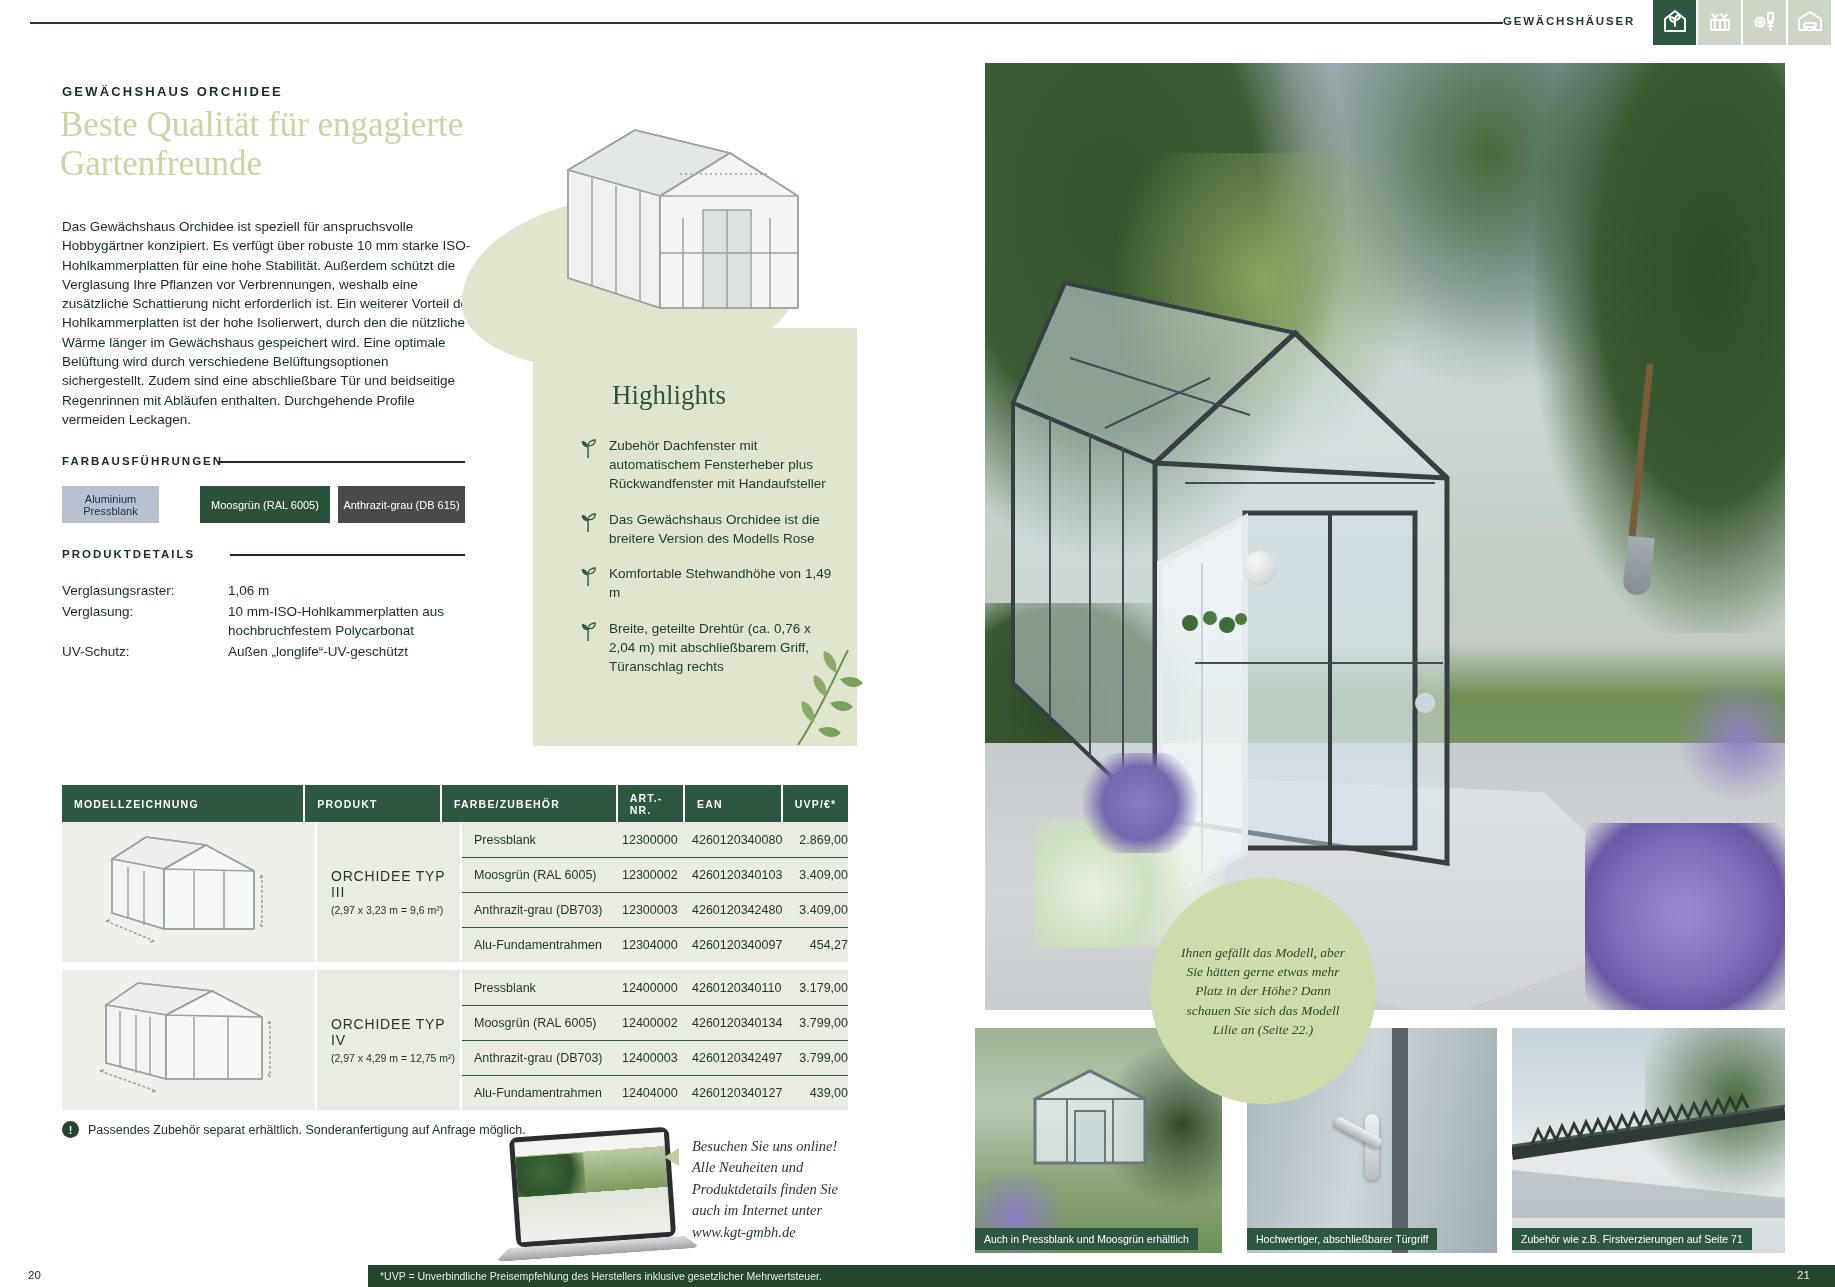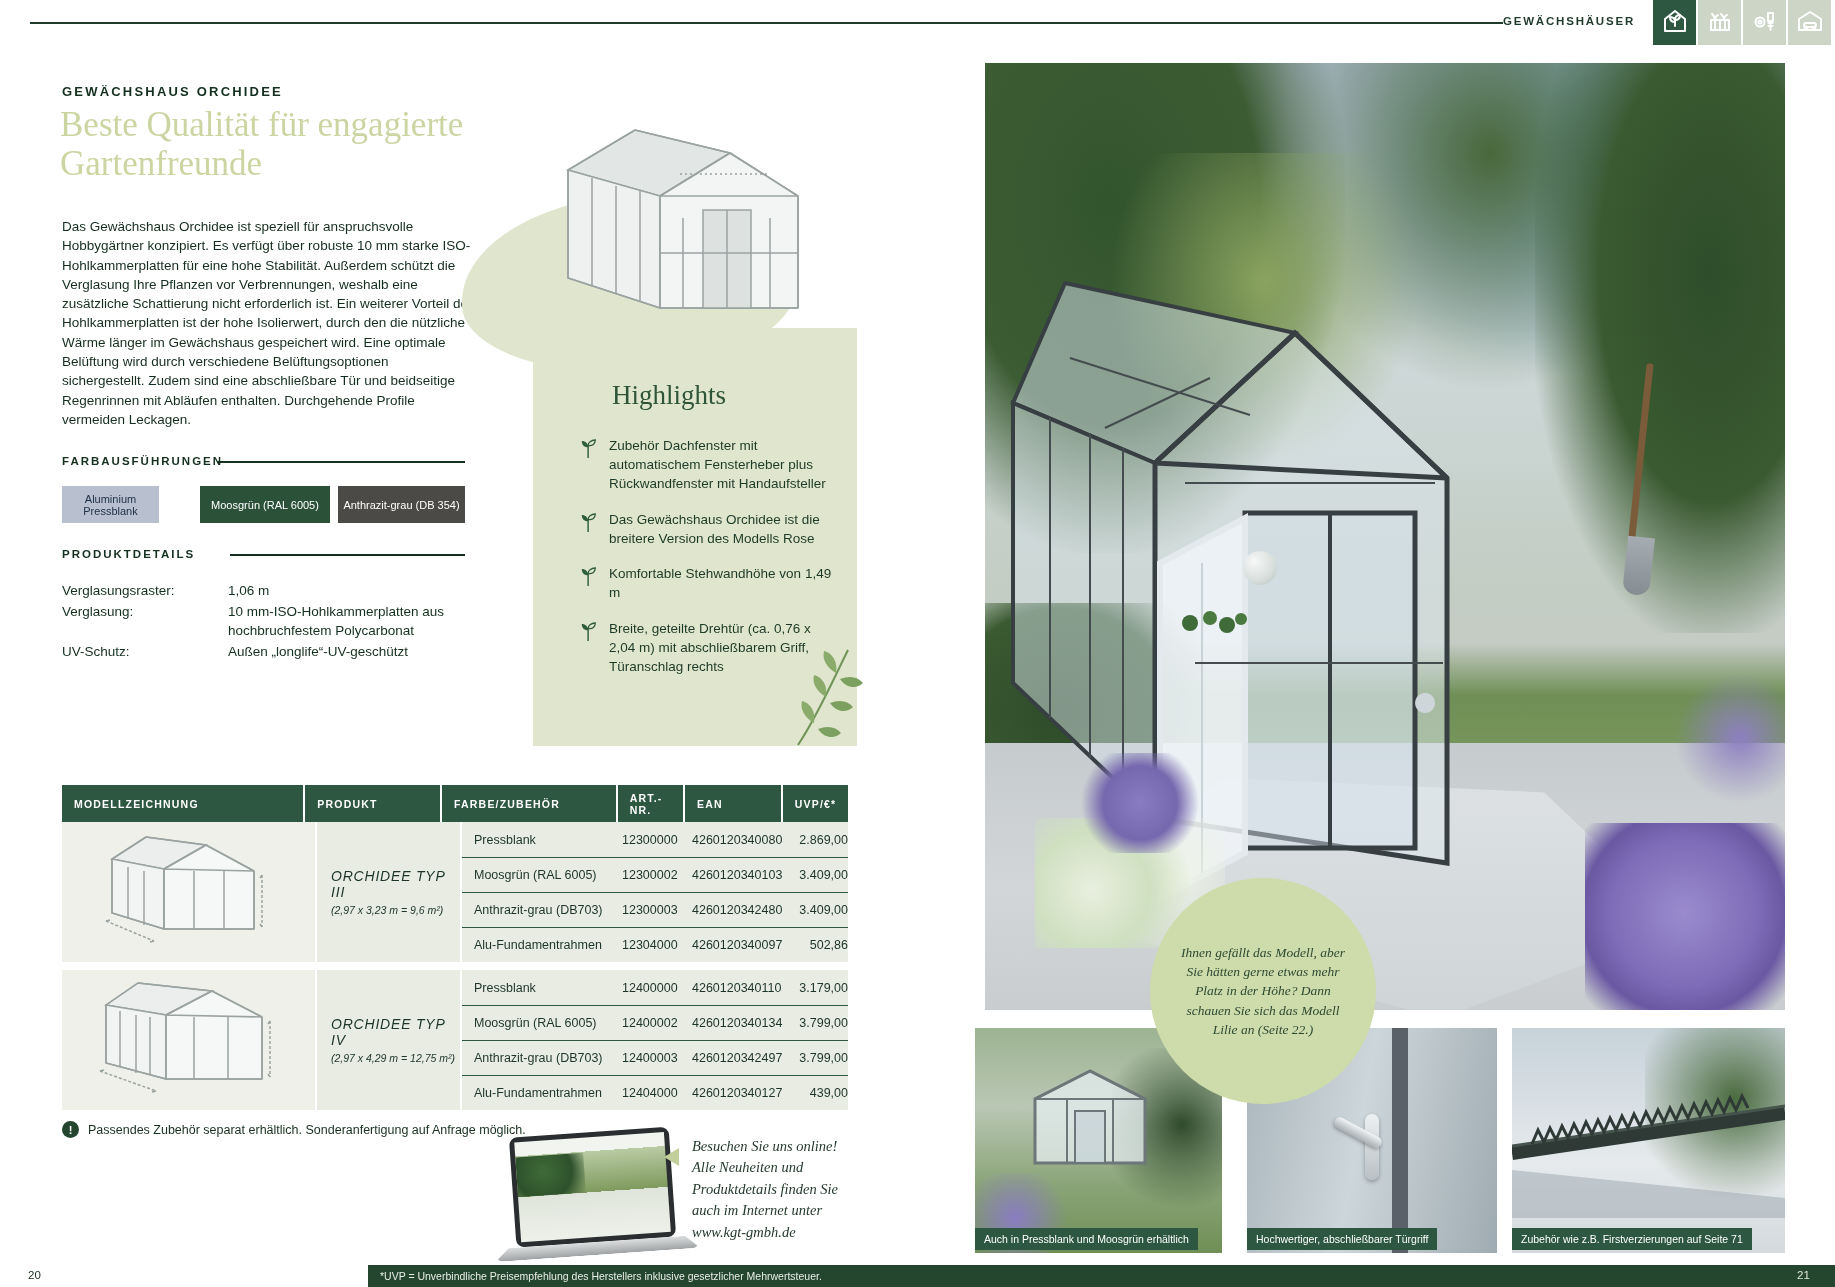--- a/index.html
+++ b/index.html
@@ -44,21 +44,21 @@
 
   
   .t-header { left:62px; top:785px; width:786px; height:37px; background:#2d5741; display:flex; align-items:center;
               color:#ffffff; font-size:10.5px; letter-spacing:1.2px; font-weight:600; }
   .t-header > div { padding-left:12px; border-left:2px solid #ffffff; height:100%; display:flex; align-items:center; }
   .t-header > div:first-child { border-left:none; }
   .th1{width:253px;} .th2{width:143px;} .th3{width:184px;} .th4{width:70px;} .th5{width:102px;} .th6{width:70px;}
 
   .t-group { left:62px; width:786px; height:140px; display:flex; }
   .tg-model { width:253px; background:#eef0e9; margin-right:2px; display:flex; align-items:center; justify-content:center; }
-  .tg-product { width:143px; background:#e9ece3; margin-right:2px; padding:0 0 0 14px; display:flex; flex-direction:column; justify-content:center;font-style:italic; }
+  .tg-product { width:143px; background:#e9ece3; margin-right:2px; padding:0 0 0 14px; display:flex; flex-direction:column; justify-content:center; }
   .tg-product .pname { font-size:14px; letter-spacing:0.8px; color:#1c3527; }
   .tg-product .pdims { font-size:10.5px; color:#1c3527; margin-top:4px; }
   .tg-rows { width:386px; background:#e9ece3; display:flex; flex-direction:column; }
   .tg-row { height:35px; display:flex; align-items:center; font-size:12.5px; color:#1c3527; }
   .tg-row + .tg-row { border-top:1px solid #2d5741; }
   .tg-col-color { width:160px; padding-left:12px; }
   .tg-col-art { width:70px; }
   .tg-col-ean { width:102px; }
   .tg-col-uvp { width:54px; text-align:right; }
 
@@ -176,21 +176,21 @@
 
   <div class="abs kicker">GEWÄCHSHAUS ORCHIDEE</div>
   <div class="abs title">Beste Qualität für engagierte Gartenfreunde</div>
   <div class="abs body-text">Das Gewächshaus Orchidee ist speziell für anspruchsvolle Hobbygärtner konzipiert. Es verfügt über robuste 10 mm starke ISO-Hohlkammerplatten für eine hohe Stabilität. Außerdem schützt die Verglasung Ihre Pflanzen vor Verbrennungen, weshalb eine zusätzliche Schattierung nicht erforderlich ist. Ein weiterer Vorteil der Hohlkammerplatten ist der hohe Isolierwert, durch den die nützliche Wärme länger im Gewächshaus gespeichert wird. Eine optimale Belüftung wird durch verschiedene Belüftungsoptionen sichergestellt. Zudem sind eine abschließbare Tür und beidseitige Regenrinnen mit Abläufen enthalten. Durchgehende Profile vermeiden Leckagen.</div>
 
   <div class="abs section-label" style="left:62px; top:455px;">FARBAUSFÜHRUNGEN</div>
   <div class="abs rule" style="left:218px; top:461px; width:247px;"></div>
 
   <div class="abs swatch light-text-dark" style="left: 62px; width: 97px; background: rgb(184, 191, 206);">Aluminium Pressblank</div>
   <div class="abs swatch" style="left: 200px; width: 130px; background: rgb(43, 81, 56);">Moosgrün (RAL 6005)</div>
-  <div class="abs swatch" style="left: 338px; width: 127px; background: rgb(75, 74, 70);">Anthrazit-grau (DB 354)</div>
+  <div class="abs swatch" style="left: 338px; width: 127px; background: rgb(75, 74, 70);">Anthrazit-grau (DB 615)</div>
 
   <div class="abs section-label" style="left:62px; top:548px;">PRODUKTDETAILS</div>
   <div class="abs rule" style="left:230px; top:554px; width:235px;"></div>
 
   <div class="abs details">
     <div>Verglasungsraster:</div>
     <div>1,06 m</div>
     <div>Verglasung:</div>
     <div>10 mm-ISO-Hohlkammerplatten aus hochbruchfestem Polycarbonat</div>
     <div>UV-Schutz:</div>
@@ -305,21 +305,21 @@
       <div class="tg-row">
         <div class="tg-col-color">Anthrazit-grau (DB703)</div>
         <div class="tg-col-art">12300003</div>
         <div class="tg-col-ean">4260120342480</div>
         <div class="tg-col-uvp">3.409,00</div>
       </div>
       <div class="tg-row">
         <div class="tg-col-color">Alu-Fundamentrahmen</div>
         <div class="tg-col-art">12304000</div>
         <div class="tg-col-ean">4260120340097</div>
-        <div class="tg-col-uvp">502,86</div>
+        <div class="tg-col-uvp">454,27</div>
       </div>
     </div>
   </div>
 
   <div class="abs t-group" style="top:970px;">
     <div class="tg-model">
       <svg class="line-draw" width="190" height="122" viewBox="0 0 190 122">
         <polygon points="118,12 44,4 12,26 72,36" fill="#eceeee"></polygon>
         <polygon points="12,26 72,36 72,100 12,84" fill="#f2f4f3"></polygon>
         <polygon points="118,12 72,36 72,100 168,100 168,38" fill="#f6f8f7"></polygon>

